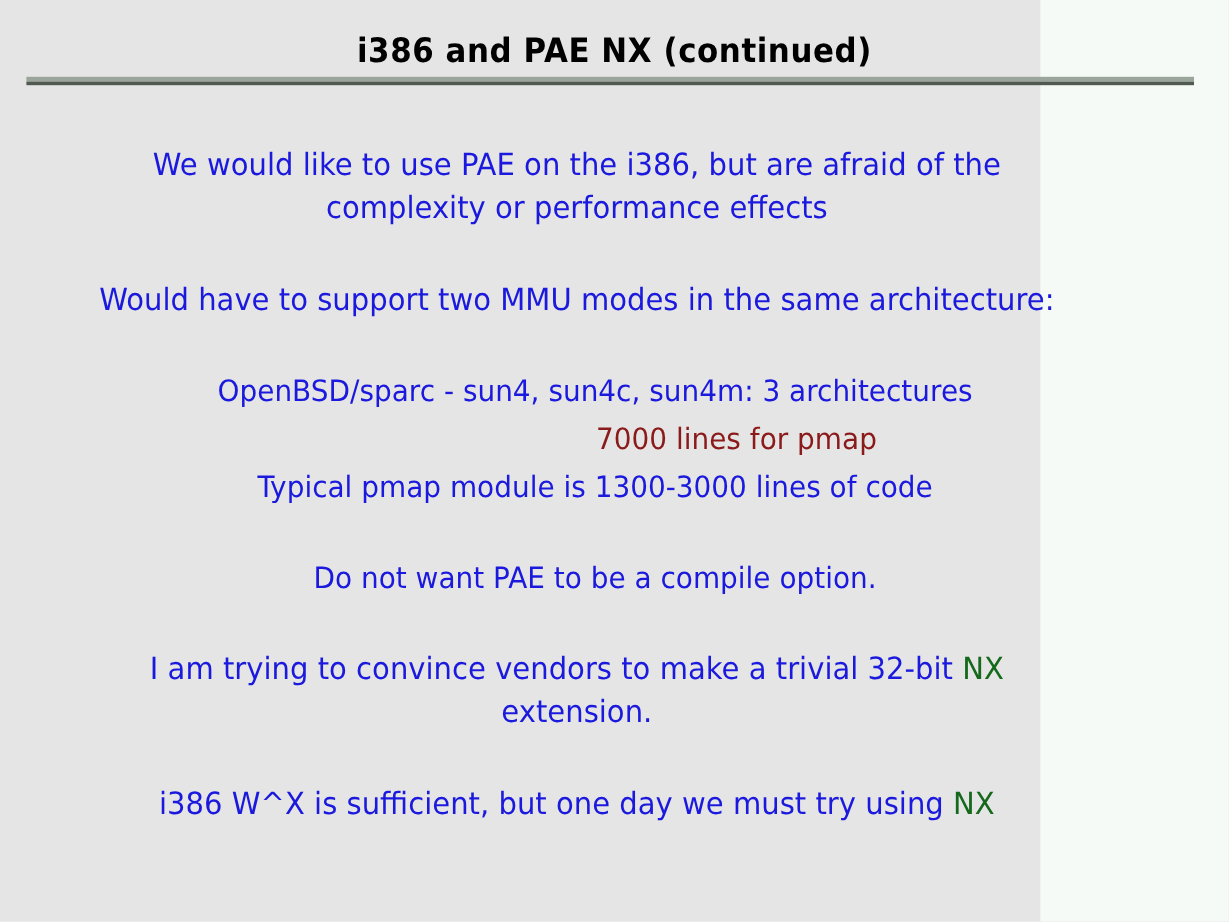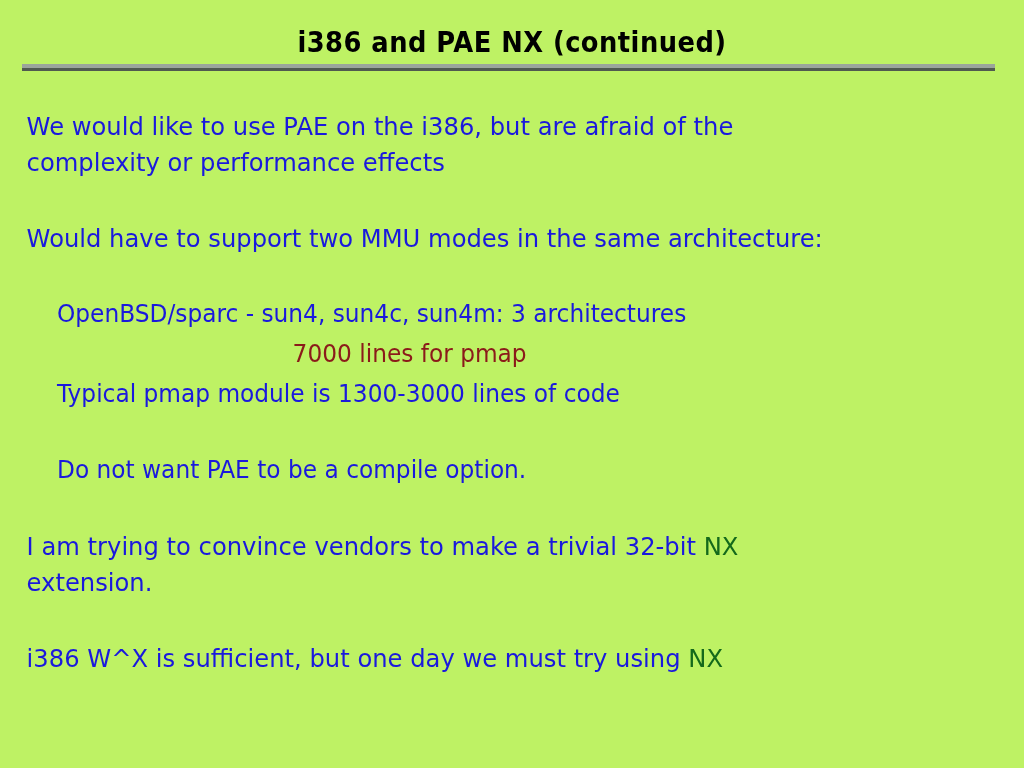--- a/index.html
+++ b/index.html
@@ -9,23 +9,23 @@
   body {
     width: 1024px;
     height: 768px;
     background: #f5faf6;
     font-family: "DejaVu Sans", sans-serif;
     overflow: hidden;
   }
 
   .slide {
     position: relative;
-    width: 1024px;
+    width: 867px;
     height: 768px;
-    background: #bef264;
+    background: #e5e5e5;
   }
 
   
   .slide-title {
     position: absolute;
     top: 26px;
     left: 0;
     width: 1024px;
     text-align: center;
     font-family: "DejaVu Sans", sans-serif;
@@ -58,23 +58,24 @@
     top: 4px;
     left: 0;
     width: 973px;
     height: 3px;
     background: #505a50;
   }
 
   
   .body-area {
     position: absolute;
-    top: 108px;
+    top: 120px;
     left: 0;
     width: 1024px;
+    text-align: center;
   }
 
   .para {
     font-family: "DejaVu Sans", sans-serif;
     font-size: 25.5px;
     line-height: 36px;
     color: #1a19dd;
     padding-left: 28px;
     padding-right: 40px;
     transform: scaleX(0.95);

